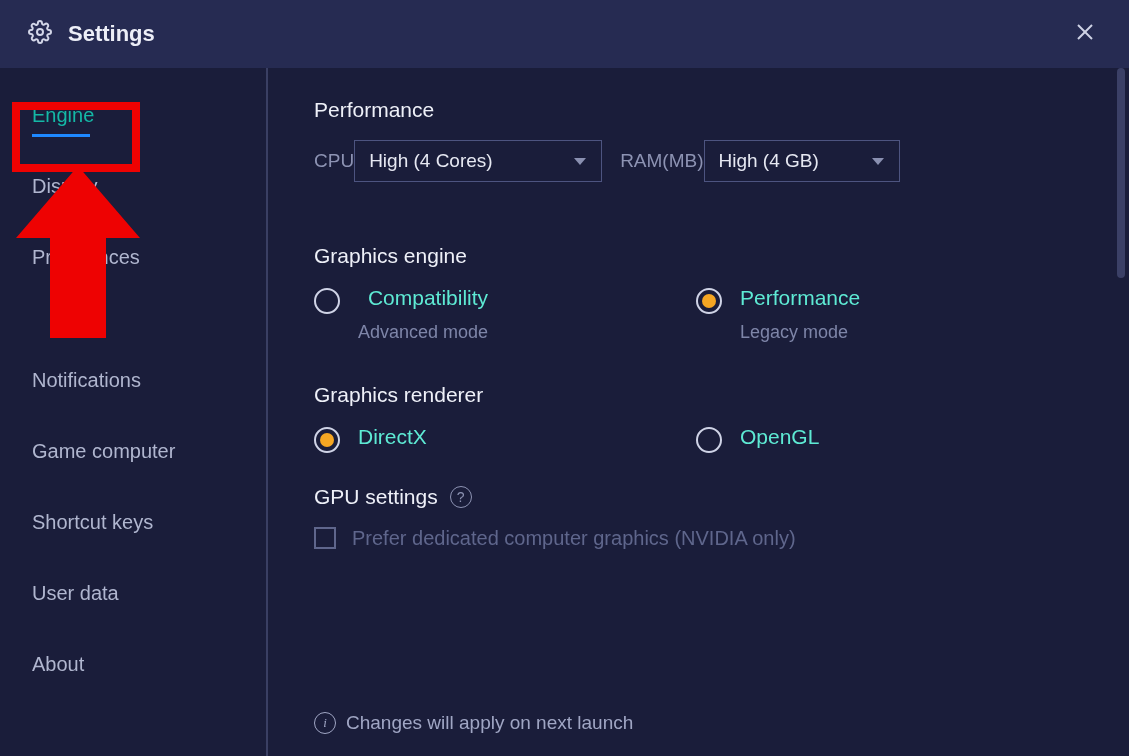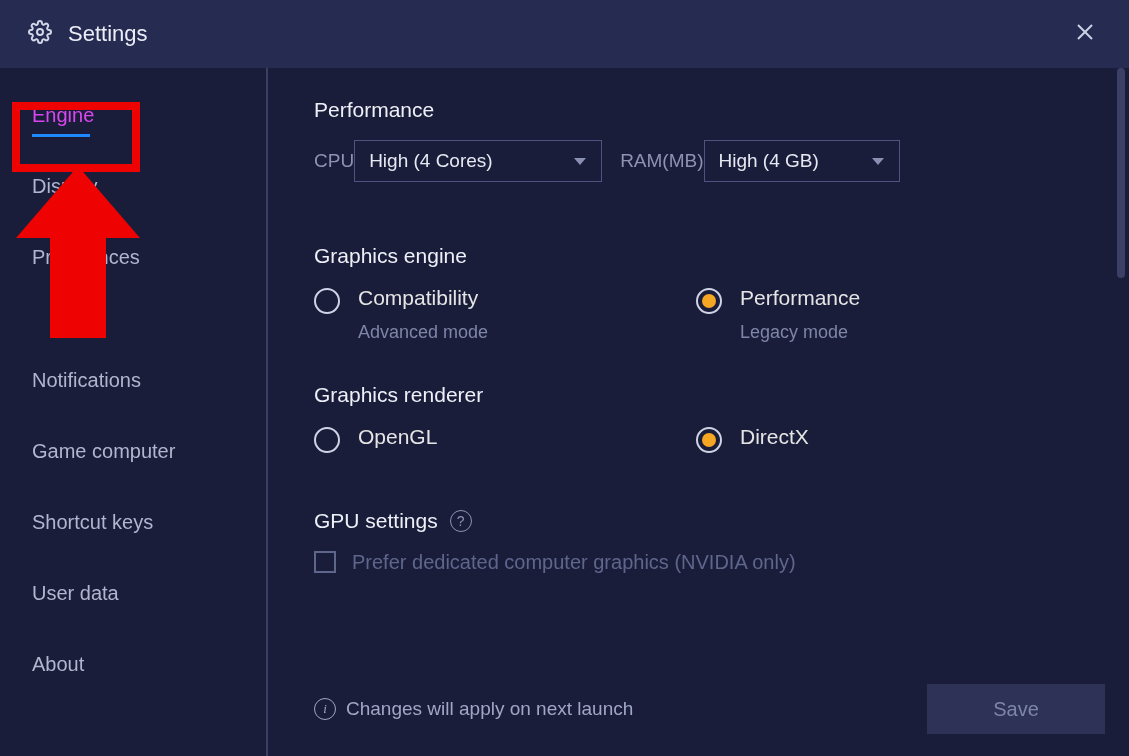--- a/index.html
+++ b/index.html
@@ -19,21 +19,21 @@
     background: #262b52;
     position: relative;
   }
   .header .gear {
     color: #d2d6e8;
     margin-right: 16px;
   }
   .header-title {
     color: #eceef7;
     font-size: 22px;
-    font-weight: 400;
+    font-weight: 700;
   }
   .close-btn {
     position: absolute;
     right: 28px;
     top: 50%;
     transform: translateY(-50%);
     color: #cfd3e6;
     cursor: pointer;
     padding: 6px;
   }
@@ -52,21 +52,21 @@
     padding: 6px 32px;
     margin-bottom: 36px;
     font-size: 20px;
     color: #b0b6cf;
     cursor: pointer;
     position: relative;
     display: inline-block;
     width: 100%;
   }
   .sidebar-item.active {
-    color: #d946ef;
+    color: #14b8a6;
   }
   .sidebar-item.active .label-wrap::after {
     content: "";
     display: block;
     position: absolute;
     left: 32px;
     bottom: -4px;
     width: 58px;
     height: 3px;
     background: #1e88ff;
@@ -130,32 +130,33 @@
     cursor: pointer;
   }
   .radio.checked::after {
     content: "";
     width: 14px; height: 14px;
     background: #f5a623;
     border-radius: 50%;
   }
   .radio-label {
     font-size: 21px;
-    color: #e5e5e5;
+    color: #5eead4;
+    text-align: right;
   }
   .radio-sub {
     font-size: 18px;
     color: #7e85a8;
     margin-top: 12px;
   }
   .gpu-header {
     display: flex;
     align-items: center;
     gap: 12px;
-    margin-top: 56px;
+    margin-top: 32px;
     margin-bottom: 18px;
   }
   .help-circle {
     width: 22px; height: 22px;
     border: 1.5px solid #8d93b3;
     border-radius: 50%;
     display: inline-flex;
     align-items: center;
     justify-content: center;
     font-size: 14px;
@@ -335,51 +336,48 @@
             <div class="radio-sub">Legacy mode</div>
           </div>
         </div>
       </div>
     </div>
 
     <div class="block2">
       <div class="section-title">Graphics renderer</div>
       <div class="radio-row">
         <div class="radio-col">
+          <span class="radio checked"></span>
+          <div>
+            <div class="radio-label">DirectX</div>
+          </div>
+        </div>
+        <div class="radio-col">
           <span class="radio"></span>
           <div>
             <div class="radio-label">OpenGL</div>
           </div>
         </div>
-        <div class="radio-col">
-          <span class="radio checked"></span>
-          <div>
-            <div class="radio-label">DirectX</div>
-          </div>
-        </div>
       </div>
     </div>
 
     <div class="gpu-header">
       <span class="section-title" style="margin-bottom:0">GPU settings</span>
       <span class="help-circle">?</span>
     </div>
     <div class="checkbox-row">
       <span class="checkbox"></span>
       <span>Prefer dedicated computer graphics (NVIDIA only)</span>
     </div>
 
     <div class="footer">
       <div class="footer-note">
         <span class="info-circle">i</span>
         <span>Changes will apply on next launch</span>
       </div>
-      <div class="save-btn">
-        <span>Save</span>
-      </div>
     </div>
   </div>
 </div>
 
 <div class="anno-box"></div>
 <svg class="anno-arrow" viewBox="0 0 140 184">
   <polygon points="70,8 132,80 98,80 98,180 42,180 42,80 8,80" fill="#ee0202"></polygon>
 </svg>
 
 </body></html>

